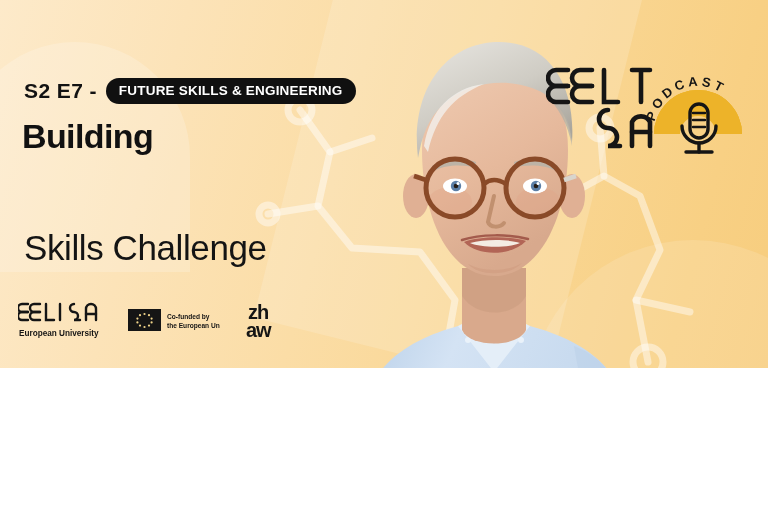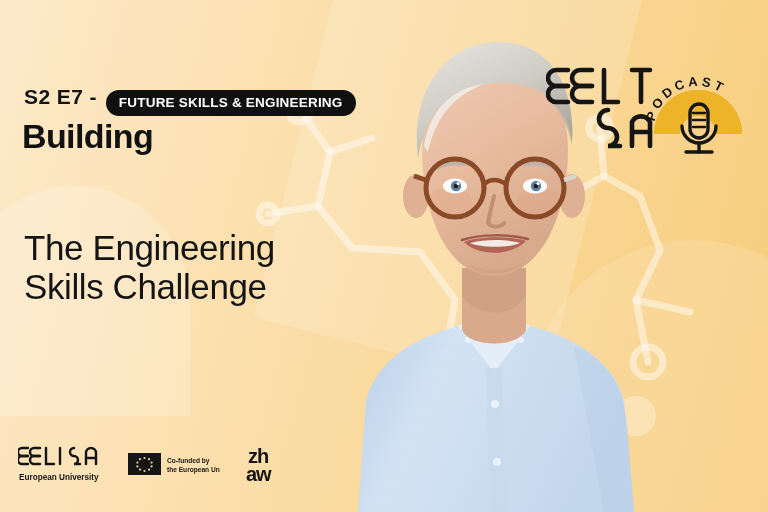--- a/index.html
+++ b/index.html
@@ -7,21 +7,21 @@
     padding: 0;
     background: #ffffff;
   }
   body {
     font-family: "Liberation Sans", sans-serif;
   }
 
   .poster {
     position: relative;
     width: 768px;
-    height: 512px;
+    height: 368px;
     overflow: hidden;
     background: linear-gradient(105deg,
         #fdeaca 0%,
         #fce3b8 22%,
         #fbdda6 44%,
         #f9d693 68%,
         #f8d084 88%,
         #f7cd7e 100%);
   }
 
@@ -94,21 +94,20 @@
   }
   .episode-badge {
     background: #101010;
     color: #ffffff;
     font-size: 13.5px;
     font-weight: bold;
     letter-spacing: 0.2px;
     padding: 5px 13px 6px 13px;
     border-radius: 20px;
     white-space: nowrap;
-    margin-top: 12px;
   }
 
   
   .title {
     position: absolute;
     left: 22px;
     top: 118px;
     width: 340px;
     font-size: 34px;
     line-height: 1.06;
@@ -290,21 +289,20 @@
   <div class="episode-row">
     <span class="episode-code">S2 E7 -</span>
     <span class="episode-badge">FUTURE SKILLS &amp; ENGINEERING</span>
   </div>
 
   <div class="title">
     <div>Building</div>
   </div>
 
   <div class="subtitle">
-    <div>The Engineering</div>
     <div>Skills Challenge</div>
   </div>
 
   <svg class="podcast-logo" viewBox="0 0 210 112">
     <defs>
       <path id="arcPath" d="M108 82 A44 44 0 0 1 196 82"></path>
     </defs>
 
     <g fill="none" stroke="#151515" stroke-width="4.6" stroke-linecap="round">
 

